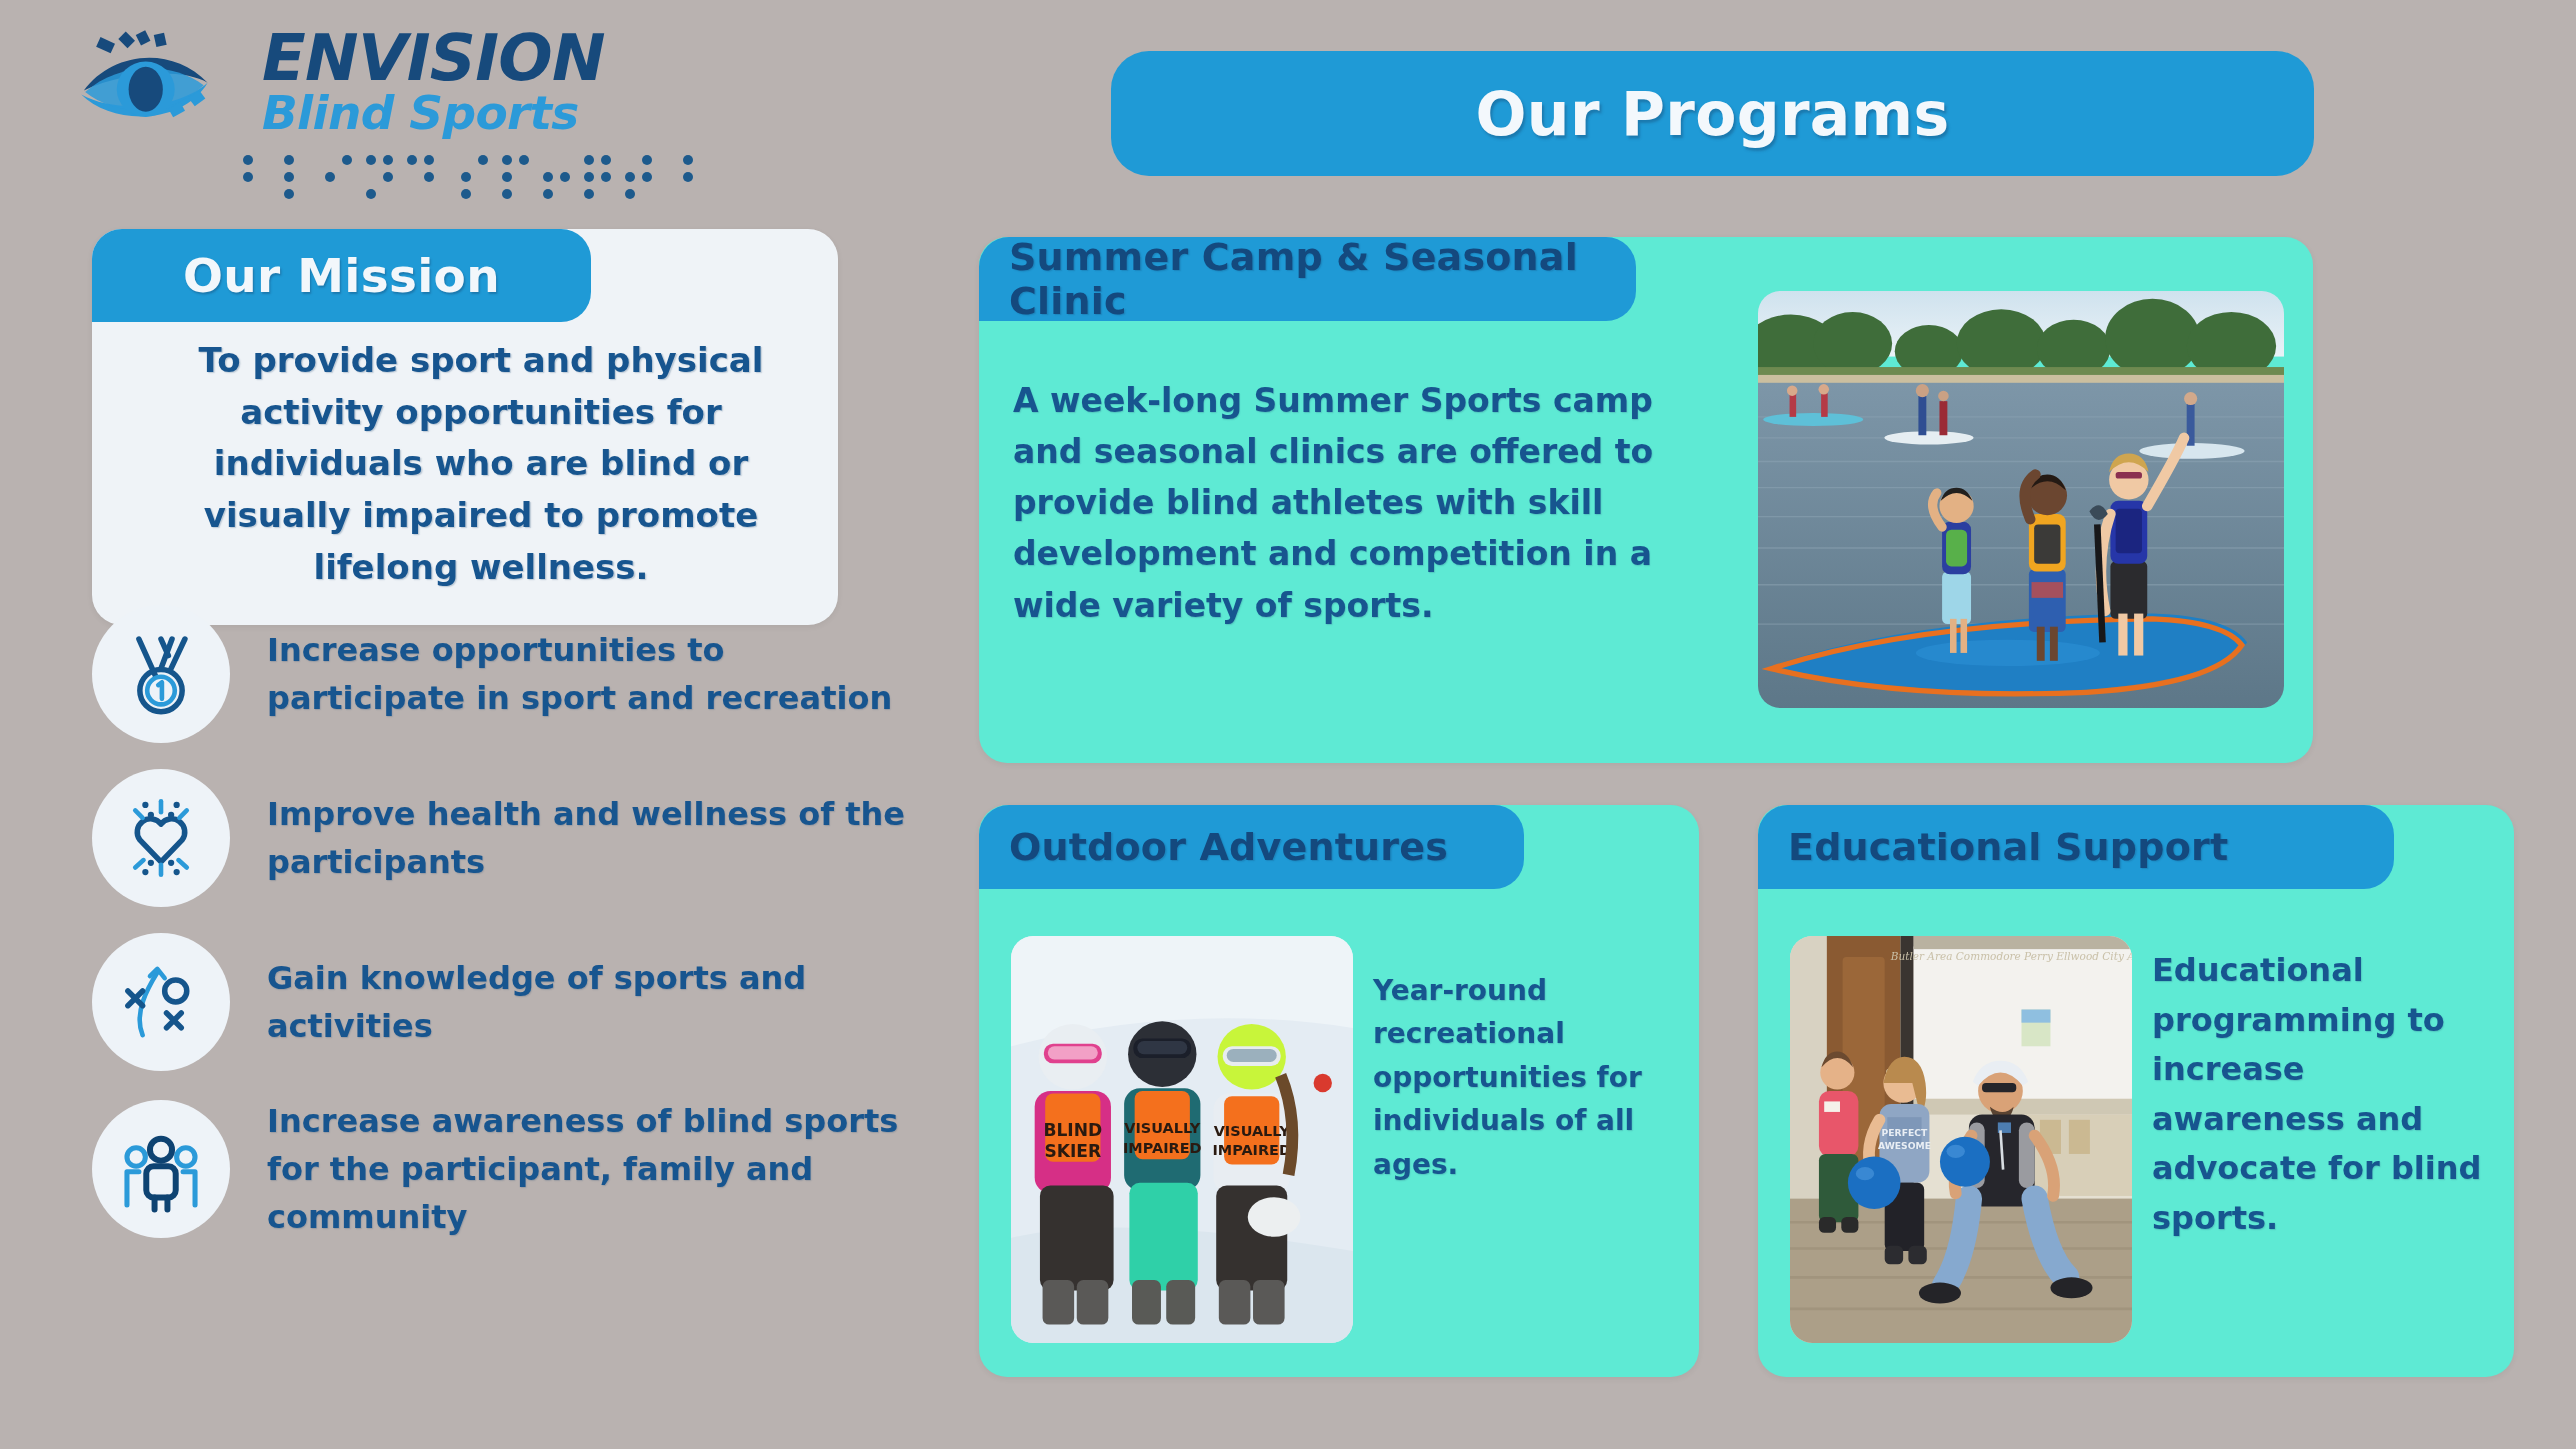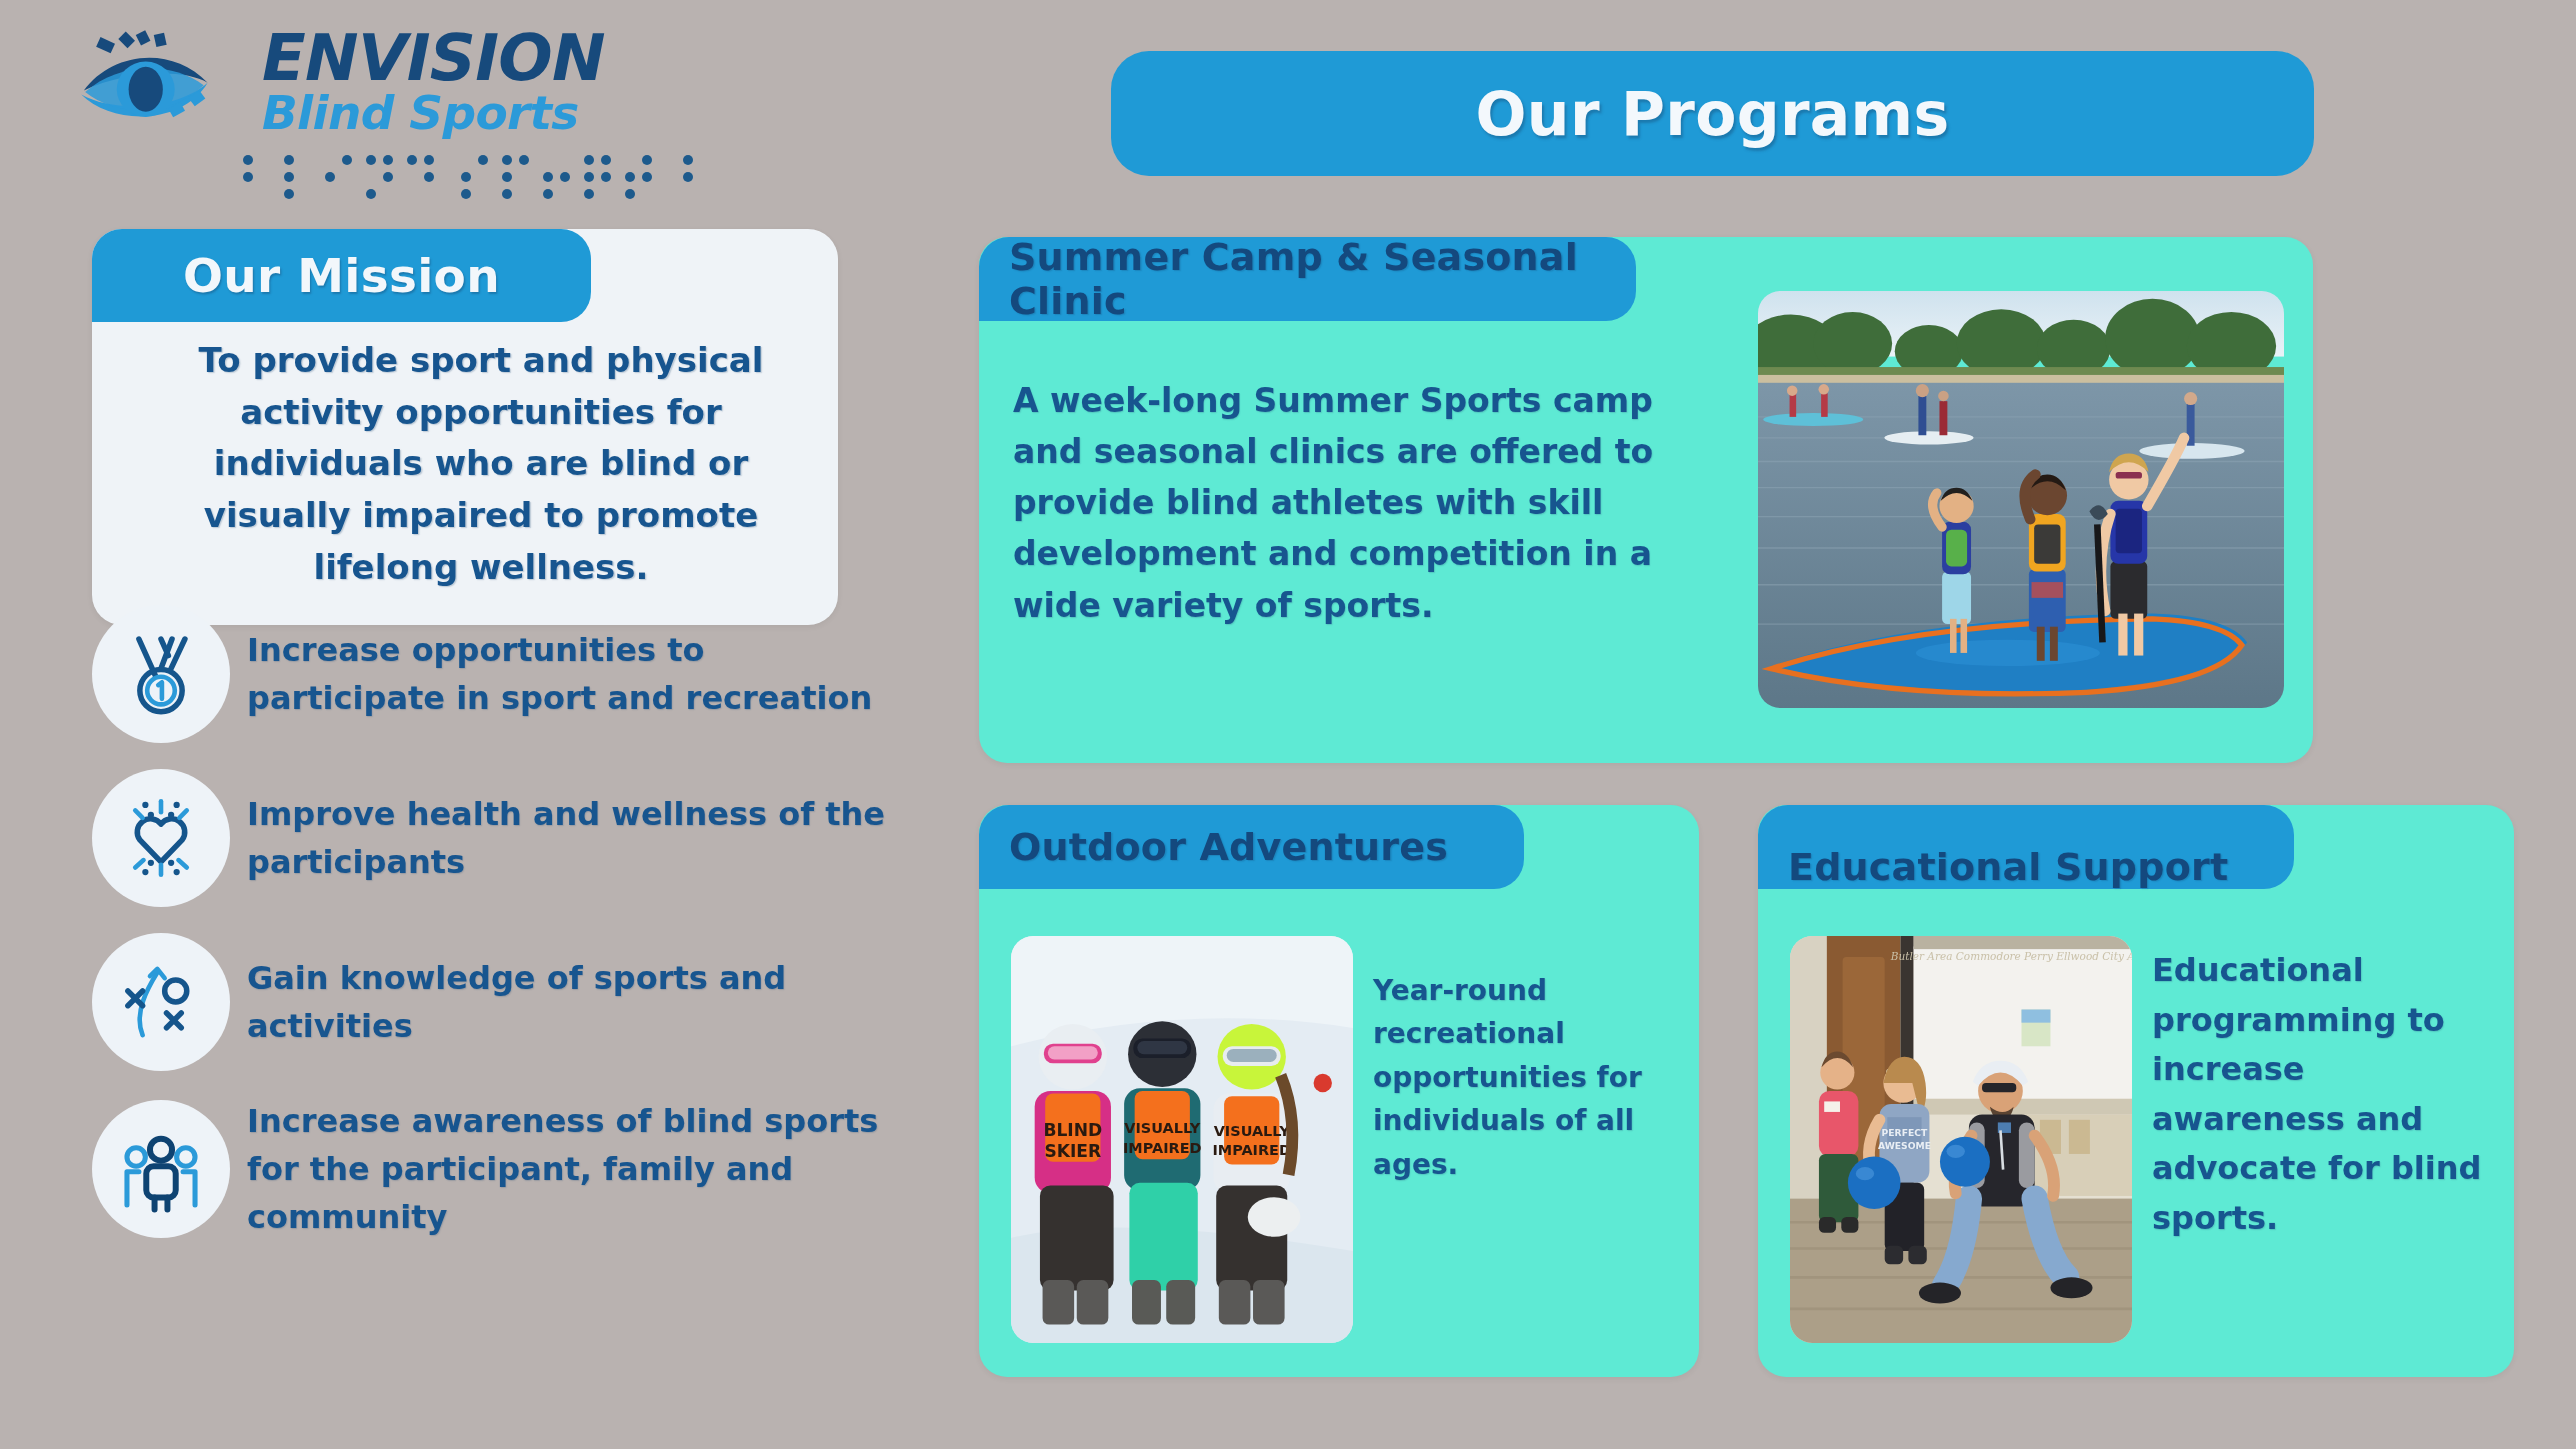--- a/index.html
+++ b/index.html
@@ -55,21 +55,21 @@
   }
   .mission-body {
     margin-top: 106px; padding: 0 39px;
     font-family: "DejaVu Sans", sans-serif; font-weight: 700;
     font-size: 34px; line-height: 1.52; color: #17558f;
     text-align: center; text-shadow: 1.3px 1.3px 1.3px rgba(30,70,110,.25); margin-left: 32px;
   }
 
   
   .goals { position: absolute; left: 92px; top: 605px; width: 821px; }
-  .goal { display: flex; align-items: center; gap: 17px; margin-bottom: 26px; }
+  .goal { display: flex; align-items: center; gap: 37px; margin-bottom: 26px; }
   .goal-badge {
     width: 138px; height: 138px; flex: none; border-radius: 50%;
     background: #eef3f8; display: flex; align-items: center; justify-content: center;
   }
   .goal-badge svg { width: 92px; height: 92px; }
   .goal-text {
     font-family: "DejaVu Sans", sans-serif; font-weight: 700;
     font-size: 32px; line-height: 1.5; color: #17558f; max-width: 657px;
     text-shadow: 0.7px 1.3px 1.3px rgba(30,70,110,.22);
   }
@@ -115,21 +115,21 @@
   .photo { position: absolute; border-radius: 22.3px; overflow: hidden; }
   #summer-photo { left: 779px; top: 54px; width: 526px; height: 417px; }
 
   
   #outdoor-card { left: 979px; top: 805px; width: 720px; height: 572px; }
   #outdoor-card .card-tab { width: 545px; }
   #outdoor-photo { left: 32px; top: 131px; width: 342px; height: 407px; }
   #outdoor-card .card-copy { position: absolute; left: 394px; top: 164px; width: 296px; font-size: 28px; }
 
   #edu-card { left: 1758px; top: 805px; width: 756px; height: 572px; }
-  #edu-card .card-tab { width: 536px; align-items: flex-end; }
+  #edu-card .card-tab { width: 636px; }
   #edu-photo { left: 32px; top: 131px; width: 342px; height: 407px; }
   #edu-card .card-copy { position: absolute; left: 394px; top: 141px; width: 342px; font-size: 32px; }
 
   
   .ph { width: 100%; height: 100%; display: block; }
 </style>
 </head>
 <body>
 
 <div class="page">

